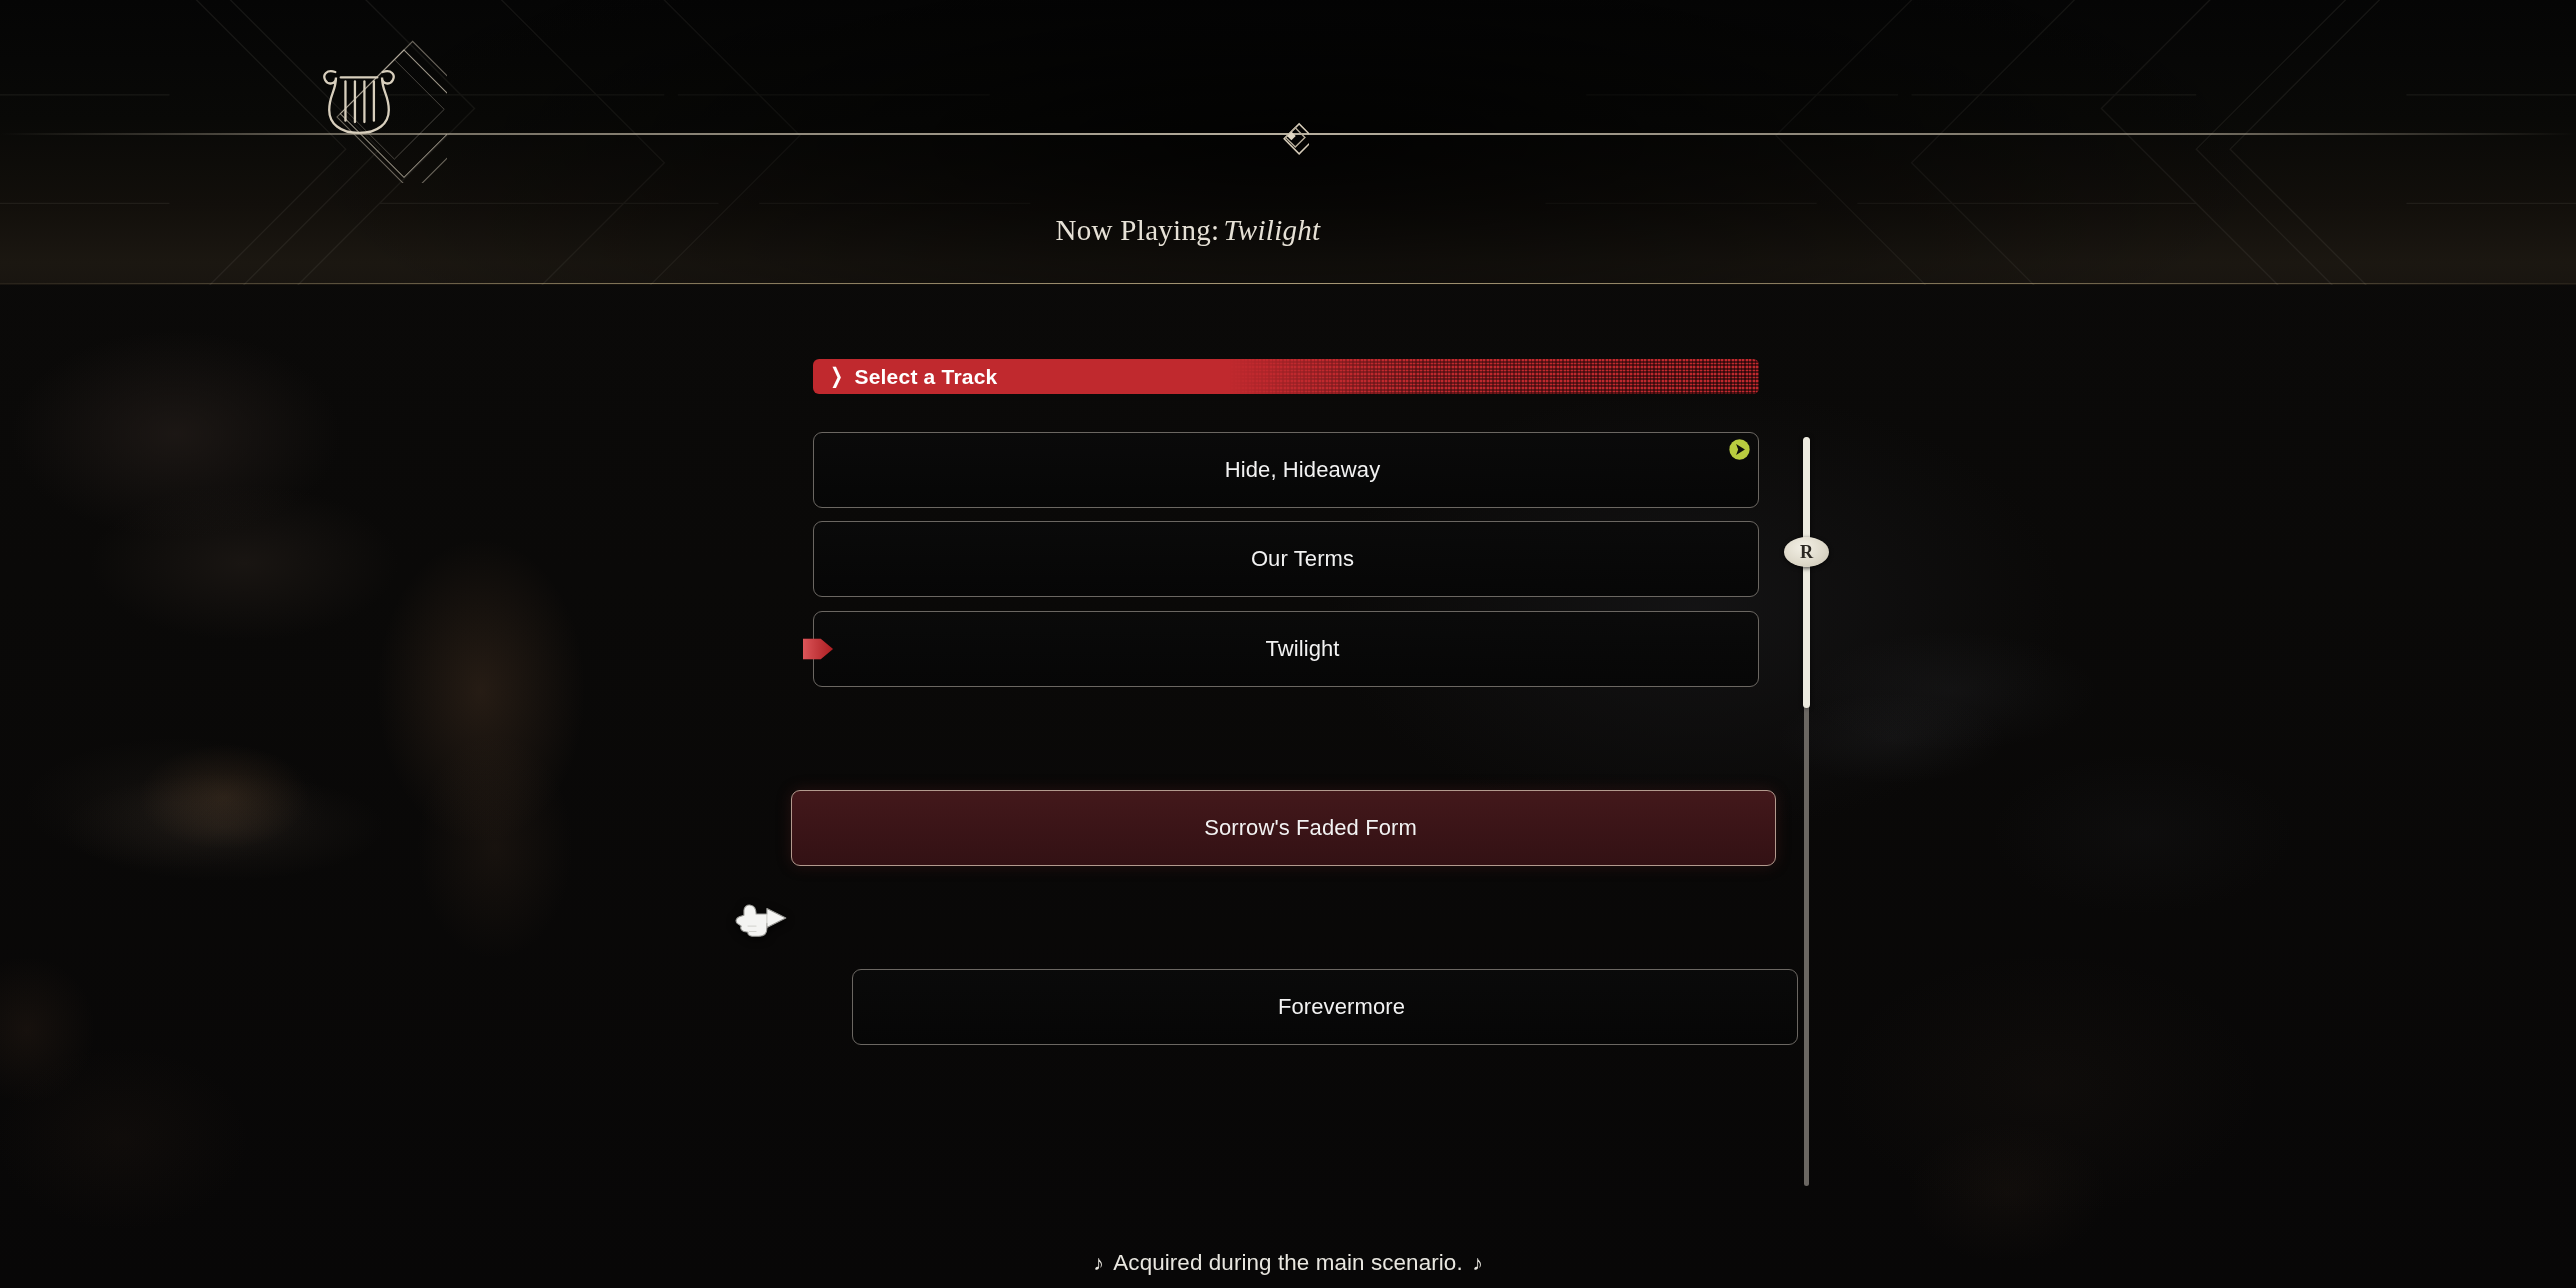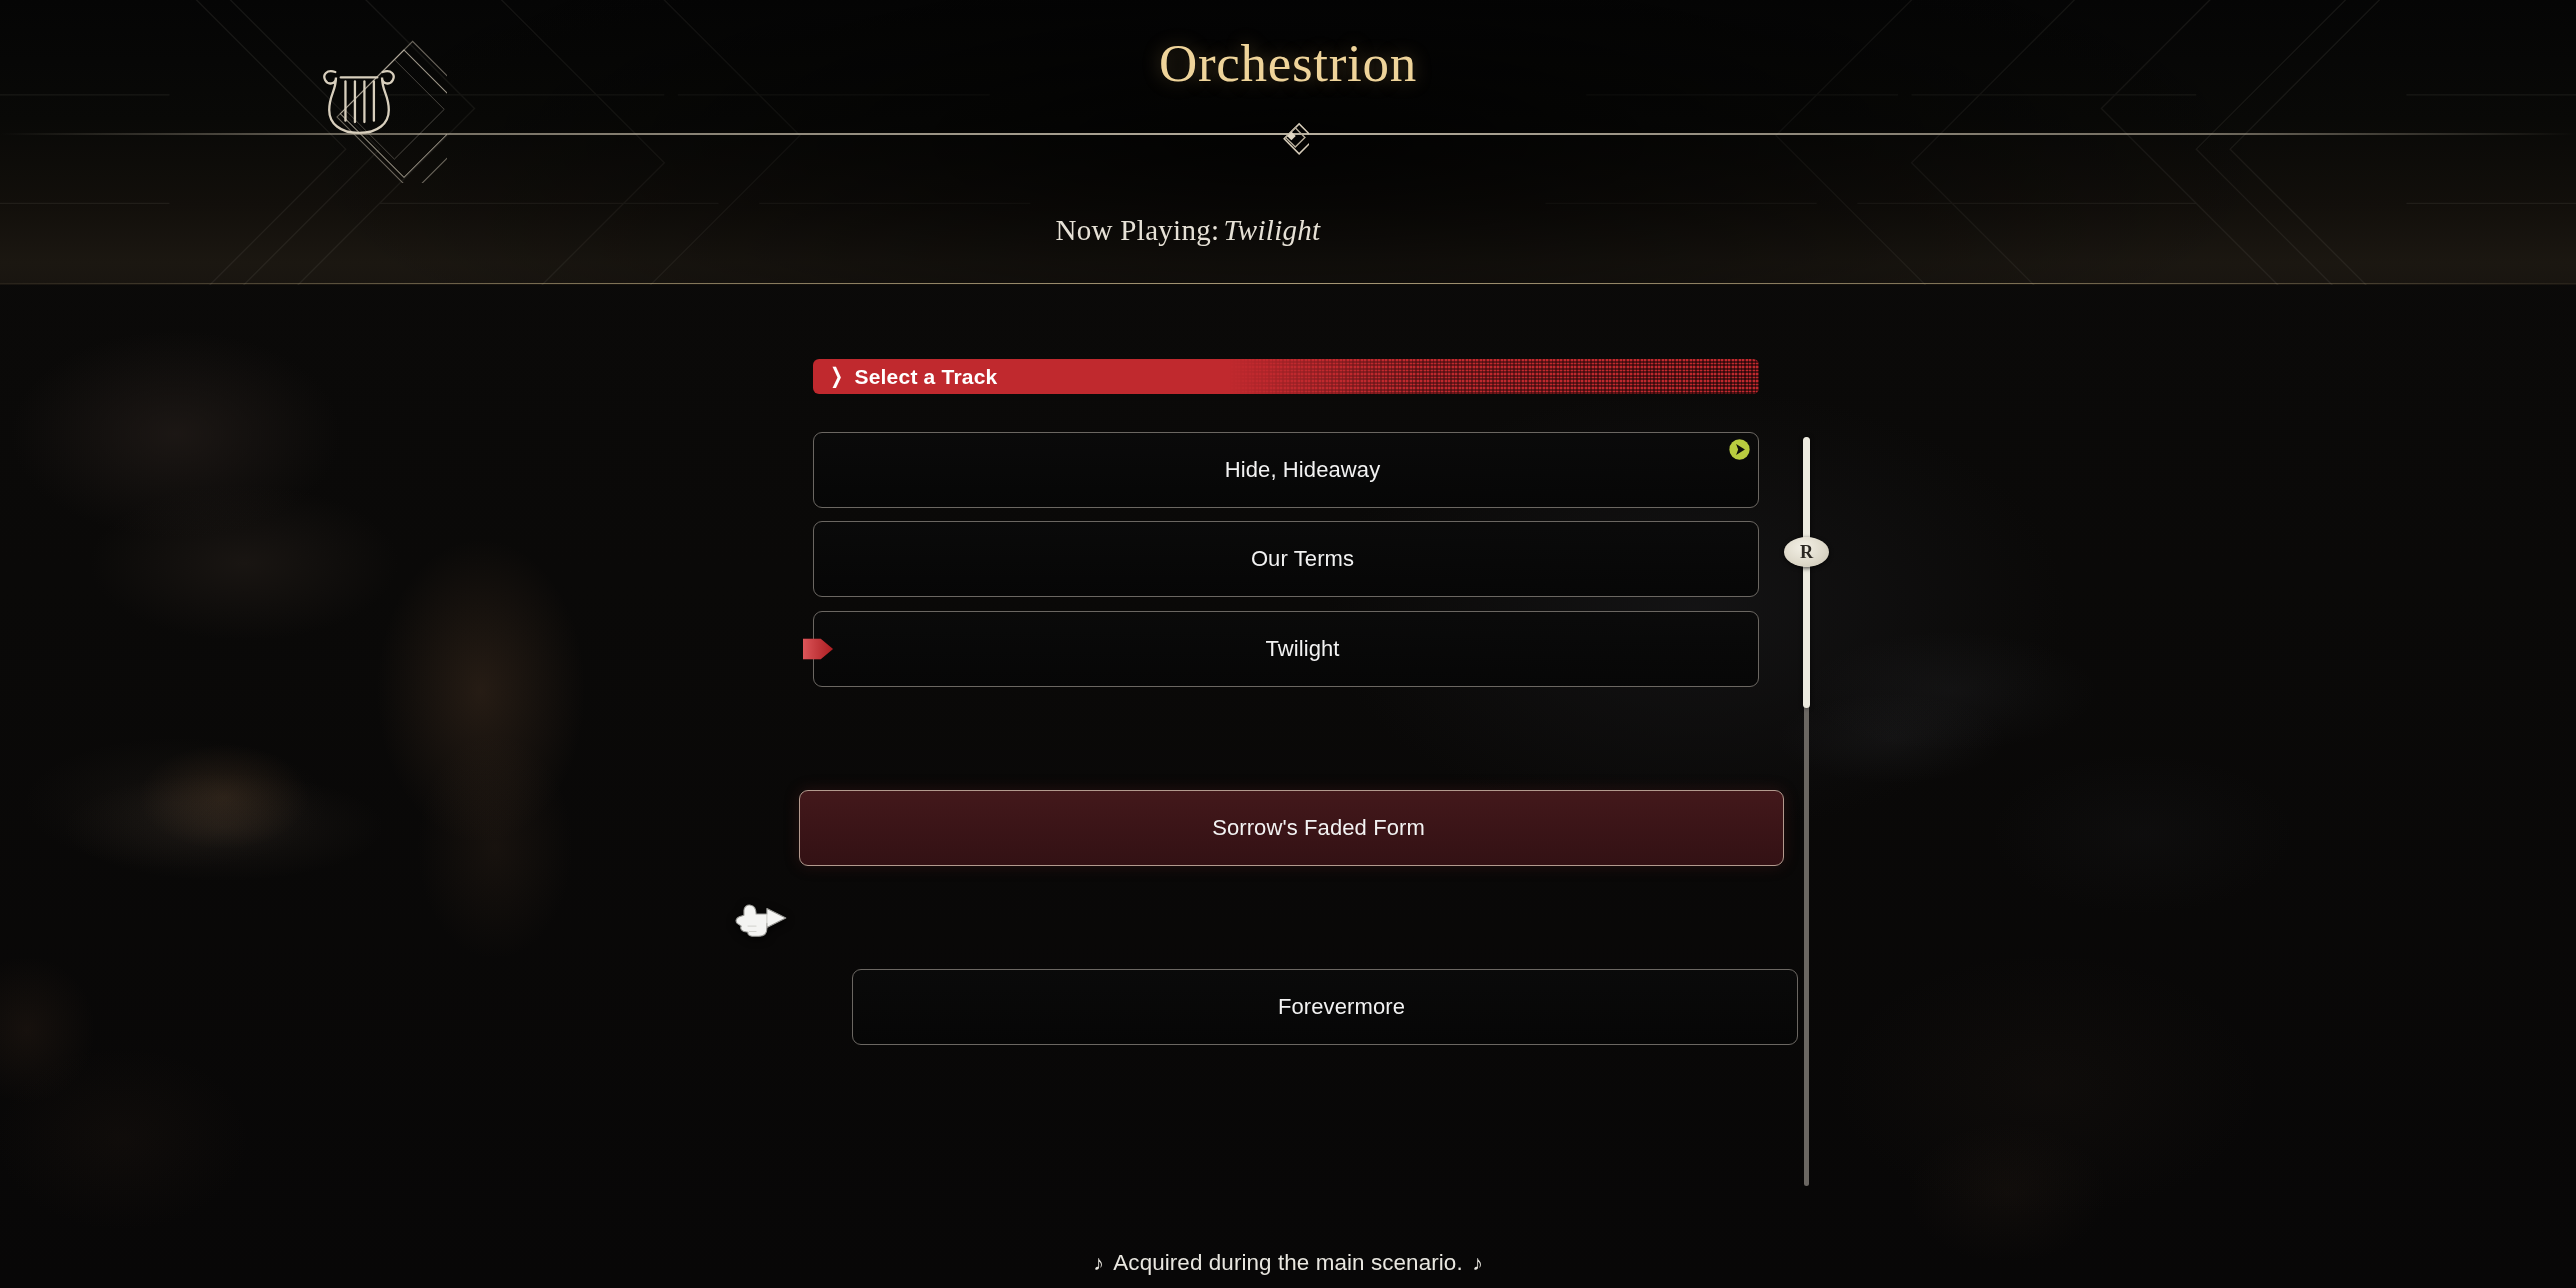--- a/index.html
+++ b/index.html
@@ -319,21 +319,20 @@
                  C 164 114, 176 116, 180 108 C 184 100, 178 92, 165 96"></path>
         <path d="M 103 104 L 157 104"></path>
         <path d="M 110 110 L 110 168"></path>
         <path d="M 124 110 L 124 170"></path>
         <path d="M 138 110 L 138 170"></path>
         <path d="M 152 110 L 152 168"></path>
       </g>
     </svg>
   </div>
 
-  <div id="app-title">Orchestrion</div>
 </div>
 
 <div id="divider"></div>
 
 <div id="divider-ornament">
   <svg viewBox="0 0 60 60">
     <g fill="none" stroke="#d6ccb9" stroke-width="2.2">
       <rect x="30" y="8" width="31" height="31" transform="rotate(45 30 30)"></rect>
     </g>
     <g fill="none" stroke="#b8ae9b" stroke-width="2">
@@ -380,21 +379,21 @@
           <defs>
             <linearGradient id="g" x1="0" y1="0" x2="1" y2="0">
               <stop offset="0" stop-color="#ffffff" stop-opacity="0.22"></stop>
               <stop offset="1" stop-color="#000000" stop-opacity="0.18"></stop>
             </linearGradient>
           </defs>
         </svg>
       </div>
       <span class="track-label">Twilight</span>
     </div>
-    <div class="track-row selected" style="top: 358px; margin-left: 8px;">
+    <div class="track-row selected" style="top: 358px;">
       <span class="track-label">Sorrow's Faded Form</span>
     </div>
     <div class="track-row" style="top: 537px; margin-left: 39px;">
       <span class="track-label">Forevermore</span>
     </div>
   </div>
 
 <div id="hand-cursor">
   <svg viewBox="0 0 84 80">
     <path d="M 78 40 L 50 26 L 50 34 L 34 34 C 34 28, 32 22, 26 21

